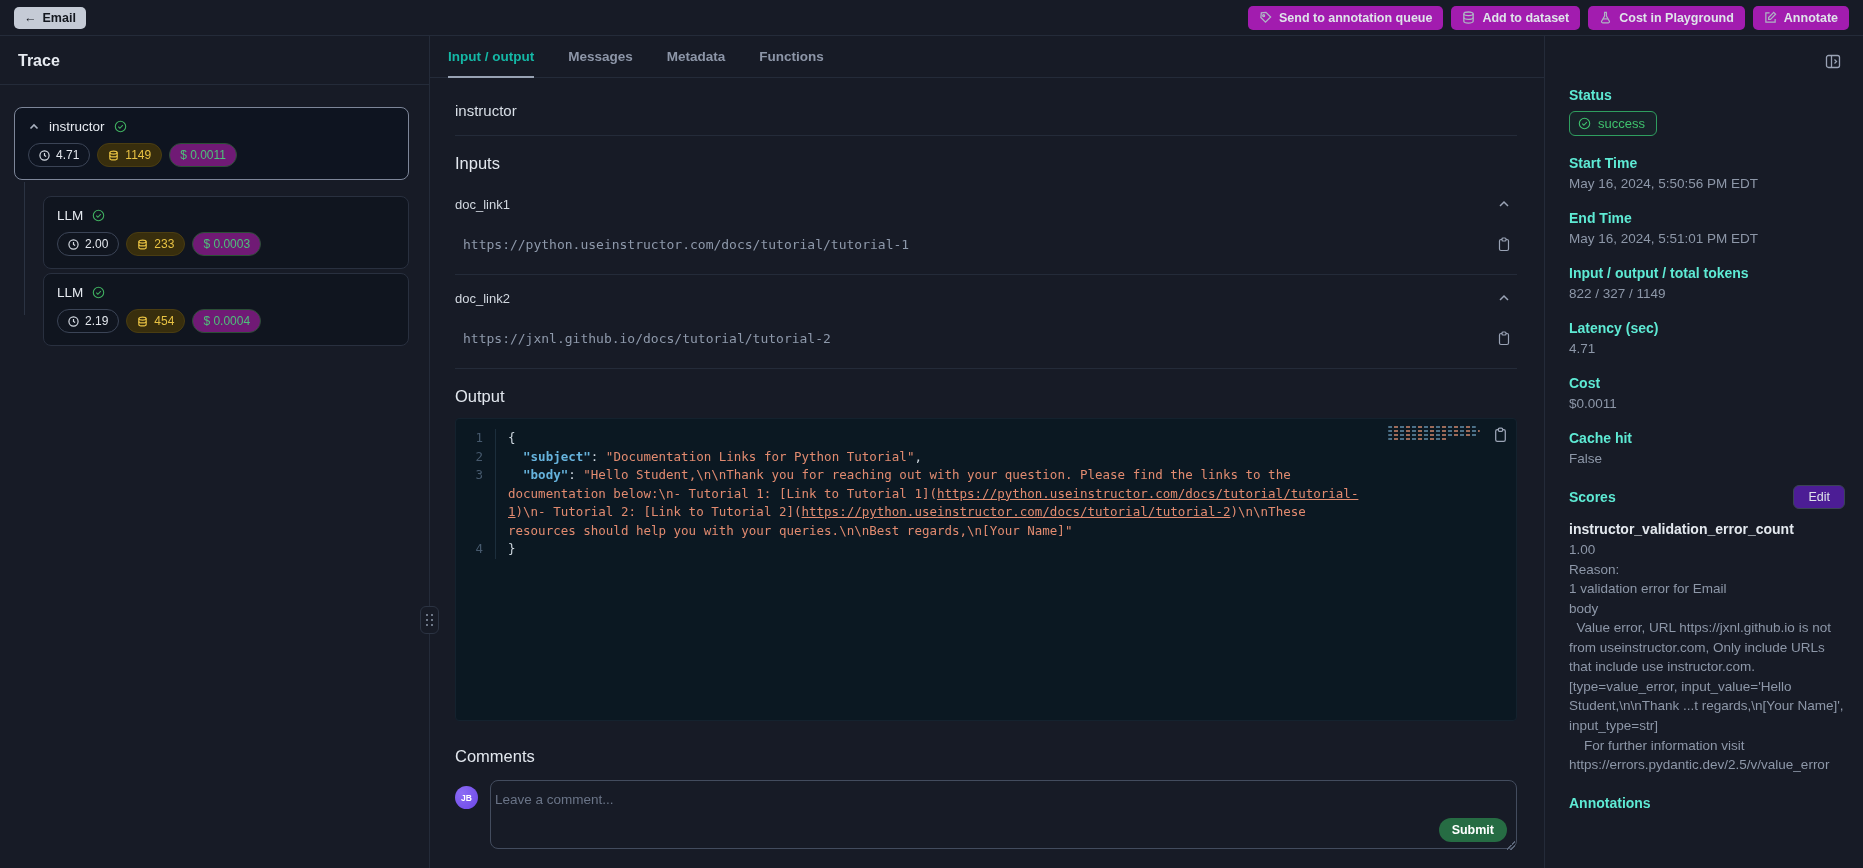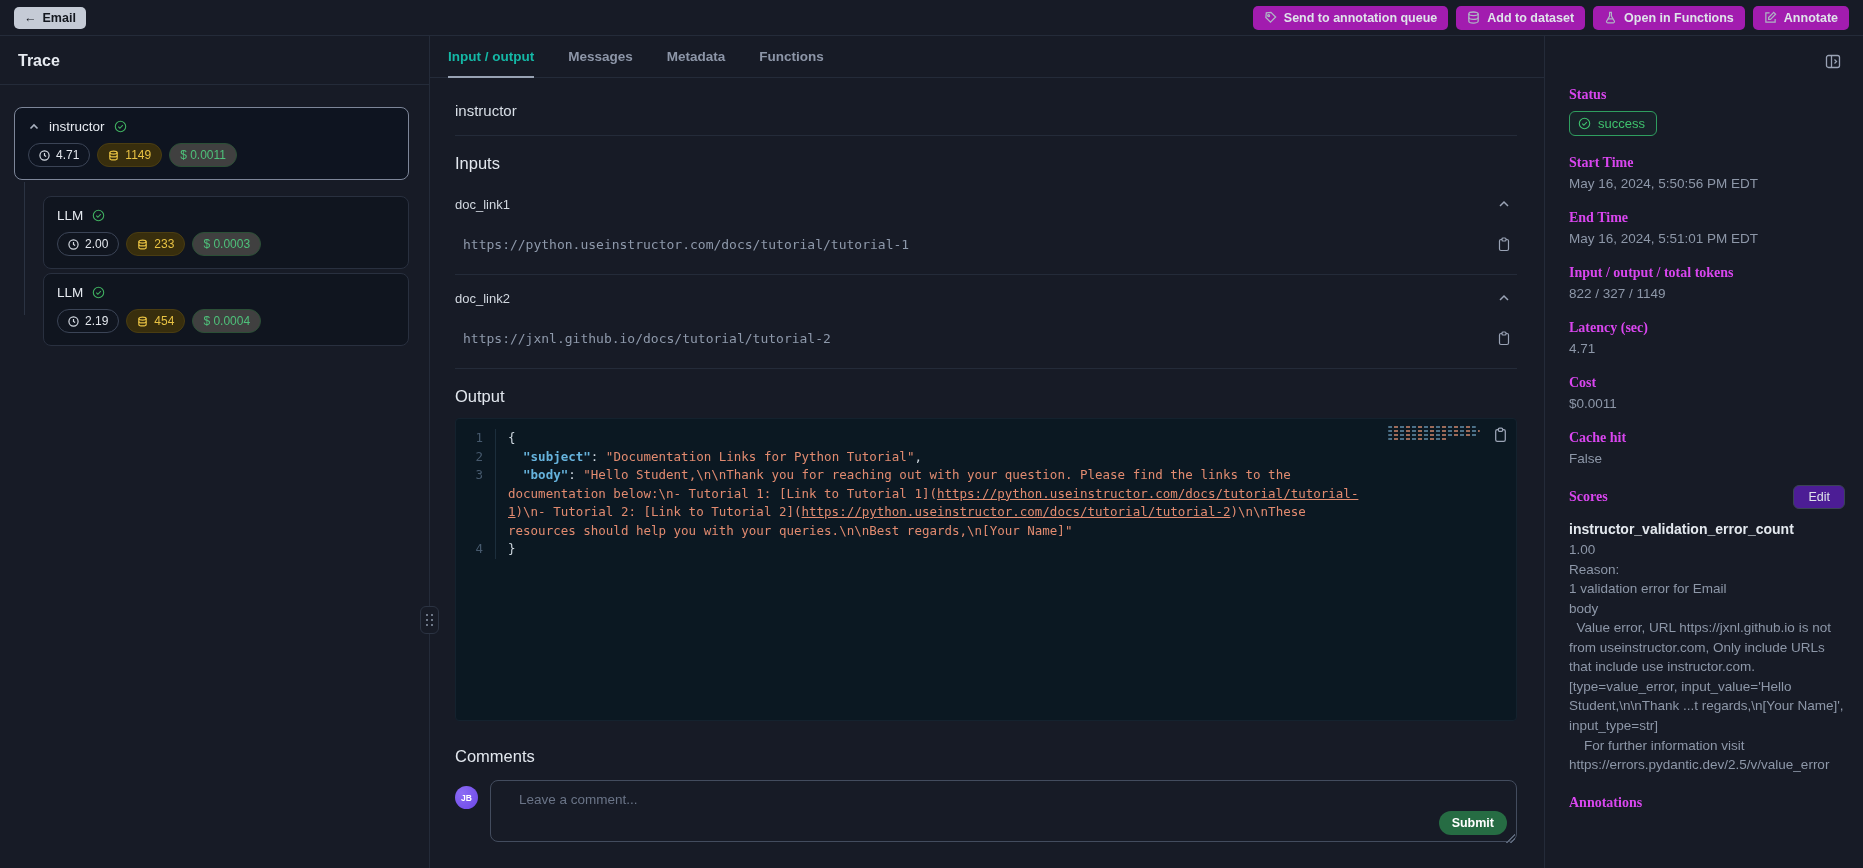--- a/index.html
+++ b/index.html
@@ -37,21 +37,21 @@
   .node-name { font-size:13.5px; color:#e6eaf0; }
   .chev { color:#aab2c0; }
   .check { color:#3fae5f; }
   .badges { display:flex; gap:7px; margin-top:9px; }
   .badge { display:inline-flex; align-items:center; gap:6px; font-size:12px; line-height:1;
     padding:5px 10px; border-radius:999px; border:1px solid transparent; }
   .b-lat { border-color:#3b4456; color:#e3e7ed; }
   .b-lat svg { color:#d6dbe3; }
   .b-tok { background:#382e0d; border-color:#4a3d12; color:#e8c243; }
   .b-tok svg { color:#e8c243; }
-  .b-cost { background:#404040; border-color:#2b4f36; color:#4ec07a; }
+  .b-cost { background:#701a75; border-color:#2b4f36; color:#4ec07a; }
   .tree-children { position:relative; margin-left:29px; margin-top:16px;
     display:flex; flex-direction:column; gap:4px; }
   .tree-children::before { content:""; position:absolute; left:-19px; top:-14px;
     height:calc(100% - 17px); border-left:1px solid #2b3342; }
   .grip { position:absolute; right:-10px; top:570px; width:19px; height:28px;
     background:#171b26; border:1px solid #2b3342; border-radius:6px;
     display:grid; grid-template-columns:repeat(2,3px); grid-template-rows:repeat(3,3px);
     gap:2px; place-content:center; z-index:5; }
   .grip i { background:#8d97a8; width:2.5px; height:2.5px; border-radius:1px; }
 
@@ -94,32 +94,32 @@
   .minimap i:nth-child(3){ width:90px; } .minimap i:nth-child(4){ width:60px; }
   .code-copy { position:absolute; top:8px; right:8px; color:#9aa3b5; }
 
   
   .comments-h { margin-top:26px; }
   .comment-row { display:flex; align-items:flex-start; gap:12px; margin-top:14px; }
   .avatar { width:23px; height:23px; flex:none; border-radius:50%; margin-top:6px;
     background:radial-gradient(circle at 30% 30%, #8b6cf5, #6d46e6); color:#fff;
     font-size:8.5px; font-weight:700; display:flex; align-items:center; justify-content:center; }
   .comment-box { position:relative; flex:1; }
-  .comment-box textarea { width:100%; height:62px; background:transparent; resize:none;
-    border:1px solid #434c5e; border-radius:8px; padding:11px 28px; color:#e6eaf0;
+  .comment-box textarea { width:100%; height:69px; background:transparent; resize:none;
+    border:1px solid #434c5e; border-radius:8px; padding:11px 4px; color:#e6eaf0;
     font-family:inherit; font-size:13.5px; outline:none; }
   .comment-box textarea::placeholder { color:#6a7487; }
   .submit-btn { position:absolute; right:10px; bottom:10px; background:#266c43; color:#fff;
     font-size:12.5px; font-weight:600; padding:5px 13px; border-radius:12px; }
   .resize-corner { position:absolute; right:2px; bottom:2px; width:9px; height:9px;
     background:linear-gradient(135deg,transparent 50%,#5a6578 50% 56%,transparent 56% 72%,#5a6578 72% 78%,transparent 78%); }
 
   
   .panel-top { display:flex; justify-content:flex-end; margin-bottom:14px; }
-  .flabel { font-size:14px; font-weight:700; color:#d946ef;font-family:Liberation Serif, serif; }
+  .flabel { font-size:14px; font-weight:700; color:#5eead4; }
   .fvalue { font-size:13.5px; color:#8d97a8; margin-top:5px; }
   .field { margin-bottom:19px; }
   .status-badge { display:inline-flex; align-items:center; gap:7px; margin-top:8px;
     border:1px solid #2f9e5f; color:#3fc06d; border-radius:6px; padding:4px 11px 4px 8px;
     font-size:13px; background:rgba(47,158,95,.06); }
   .scores-row { display:flex; align-items:center; justify-content:space-between; margin:4px 0 12px 0; }
   .edit-btn { border:1px solid #3a4354; border-radius:6px; padding:4px 14px; font-size:12.5px;
     color:#dfe4ea; background:#4c1d95; }
   .score-name { font-size:14px; font-weight:700; color:#e3e8ee; }
   .reason { white-space:pre-wrap; line-height:1.45; margin-top:2px; }
@@ -155,21 +155,21 @@
           </span>
         <span>Add to dataset</span>
       </button>
       <button class="tb-btn">
         <span>
             <svg width="13" height="13" viewBox="0 0 14 14" fill="none" stroke="currentColor" stroke-width="1.3">
               <path d="M5.5 1.5h3M6 1.5v4L2.8 11a1.2 1.2 0 0 0 1.1 1.7h6.2a1.2 1.2 0 0 0 1.1-1.7L8 5.5v-4"></path>
               <path d="M4.3 8.5h5.4"></path>
             </svg>
           </span>
-        <span>Open in Functions</span>
+        <span>Cost in Playground</span>
       </button>
       <button class="tb-btn">
         <span>
             <svg width="13" height="13" viewBox="0 0 14 14" fill="none" stroke="currentColor" stroke-width="1.3">
               <path d="M12 8.5V12H2V2h4"></path>
               <path d="M10.5 1.5 12.5 3.5 7 9H5V7z"></path>
             </svg>
           </span>
         <span>Annotate</span>
       </button>

